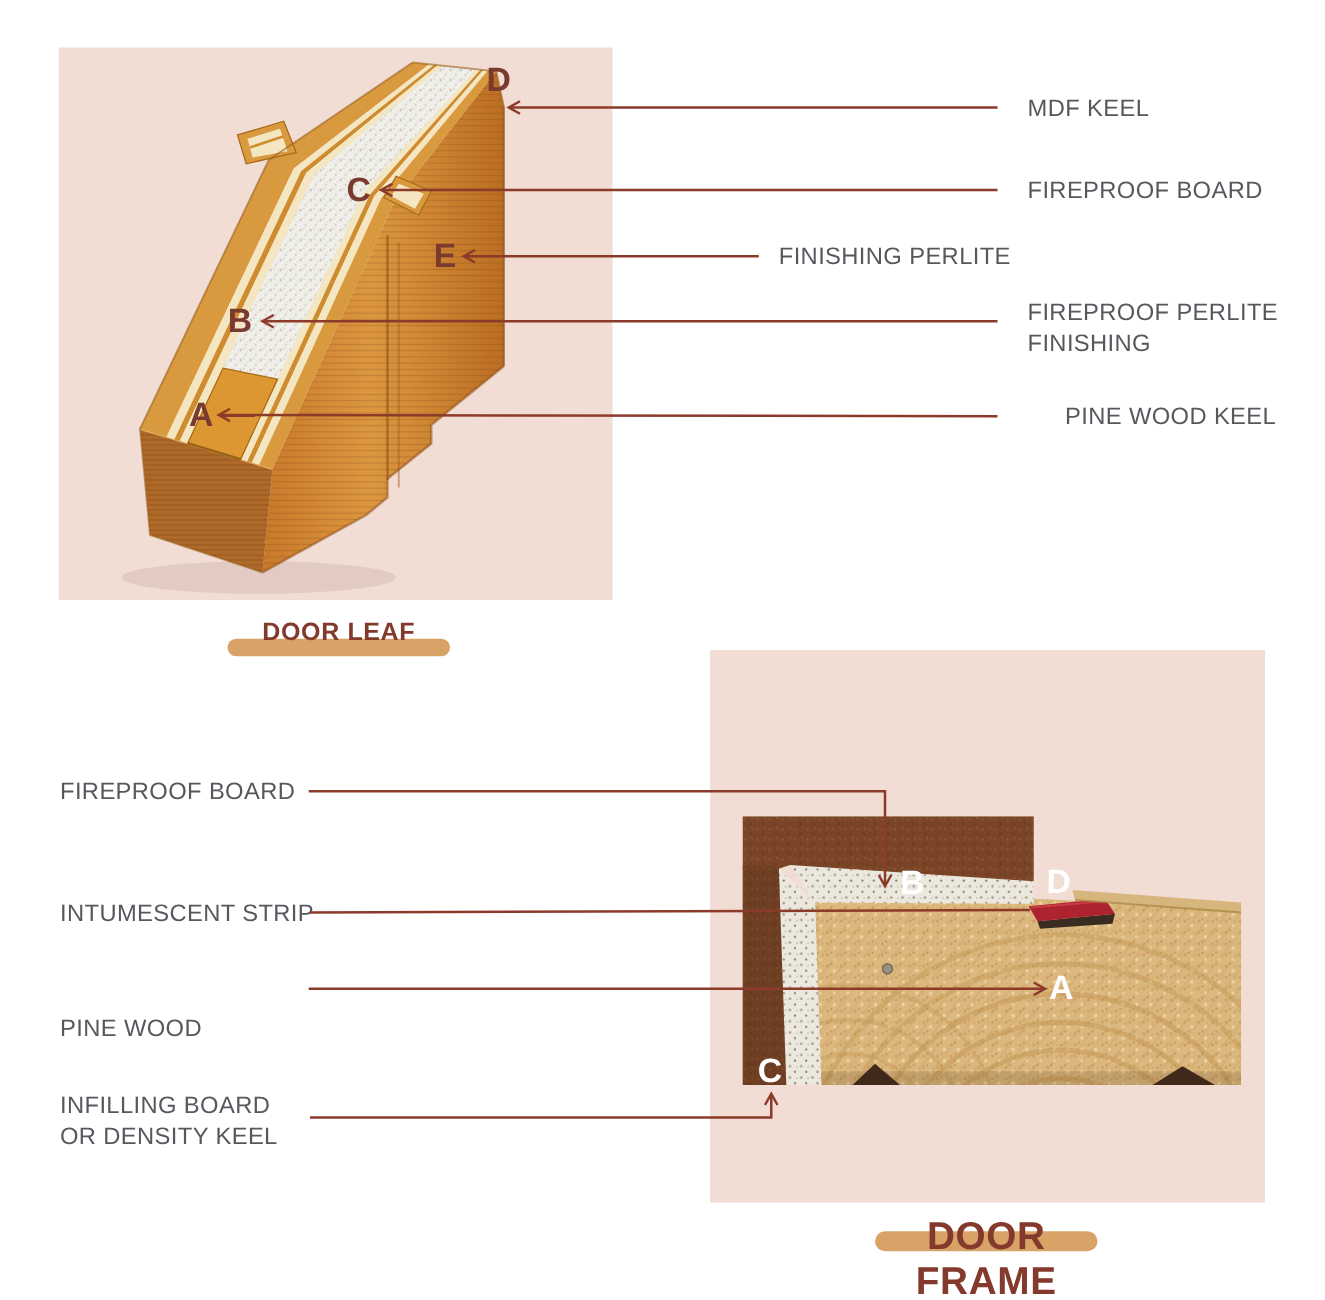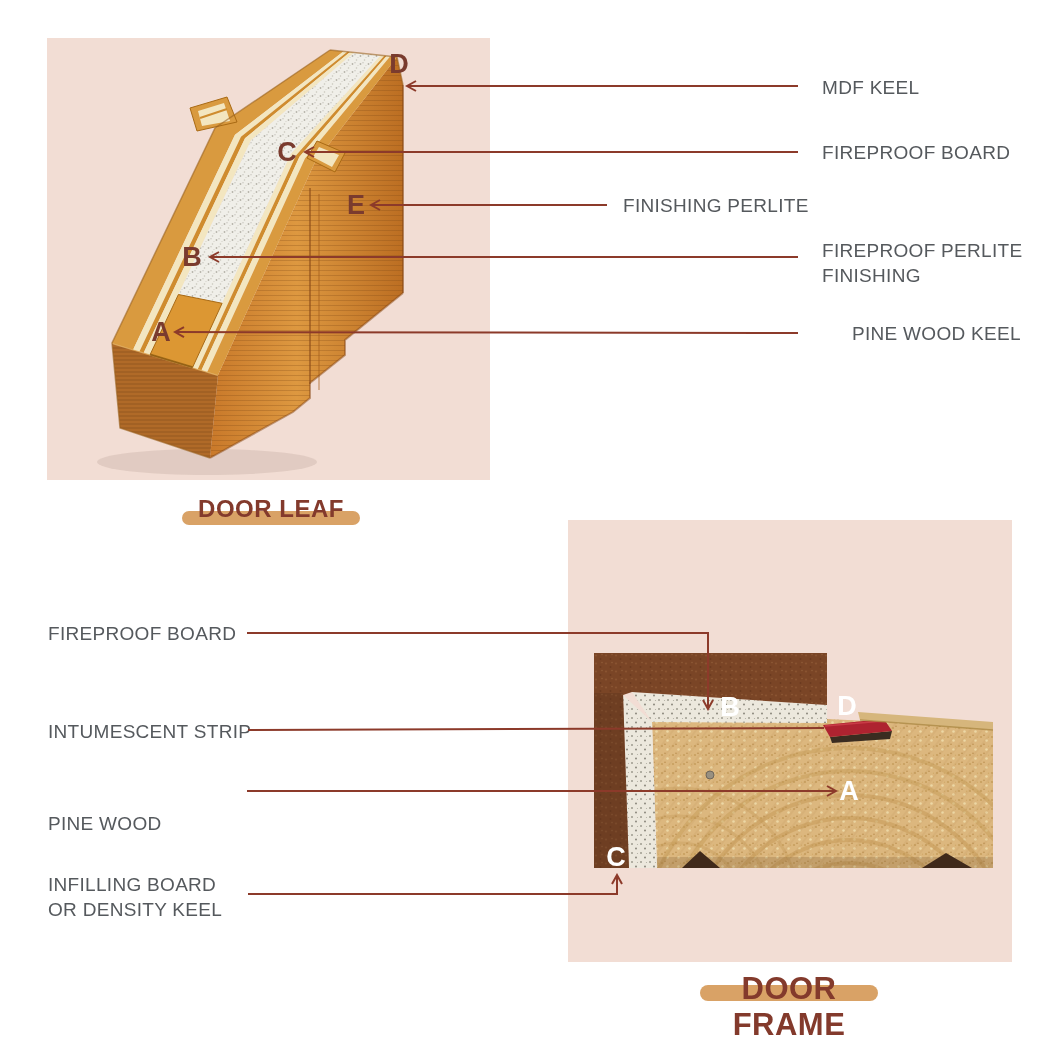--- a/index.html
+++ b/index.html
@@ -14,21 +14,21 @@
     letter-spacing:.3px; white-space:nowrap;
   }
   .lbl .ln { display:block; }
   .mk {
     position:absolute; transform:translate(-50%,-50%);
     font-size:27px; font-weight:bold; color:#7a3b2e;
   }
   .mkw { color:#ffffff; }
   .pill { position:absolute; background:#d9a266; border-radius:8px; }
   .title {
-    position:absolute; text-align:center; font-size:24px; font-weight:bold;
+    position:absolute; text-align:center; font-size:20px; font-weight:bold;
     color:#833a2c; letter-spacing:.5px;
   }
   #overlay { position:absolute; left:0; top:0; pointer-events:none; }
   #overlay .ld { stroke:#8c3a2a; stroke-width:2; fill:none; }
 </style>
 </head>
 <body>
 
 <div class="page">
 

